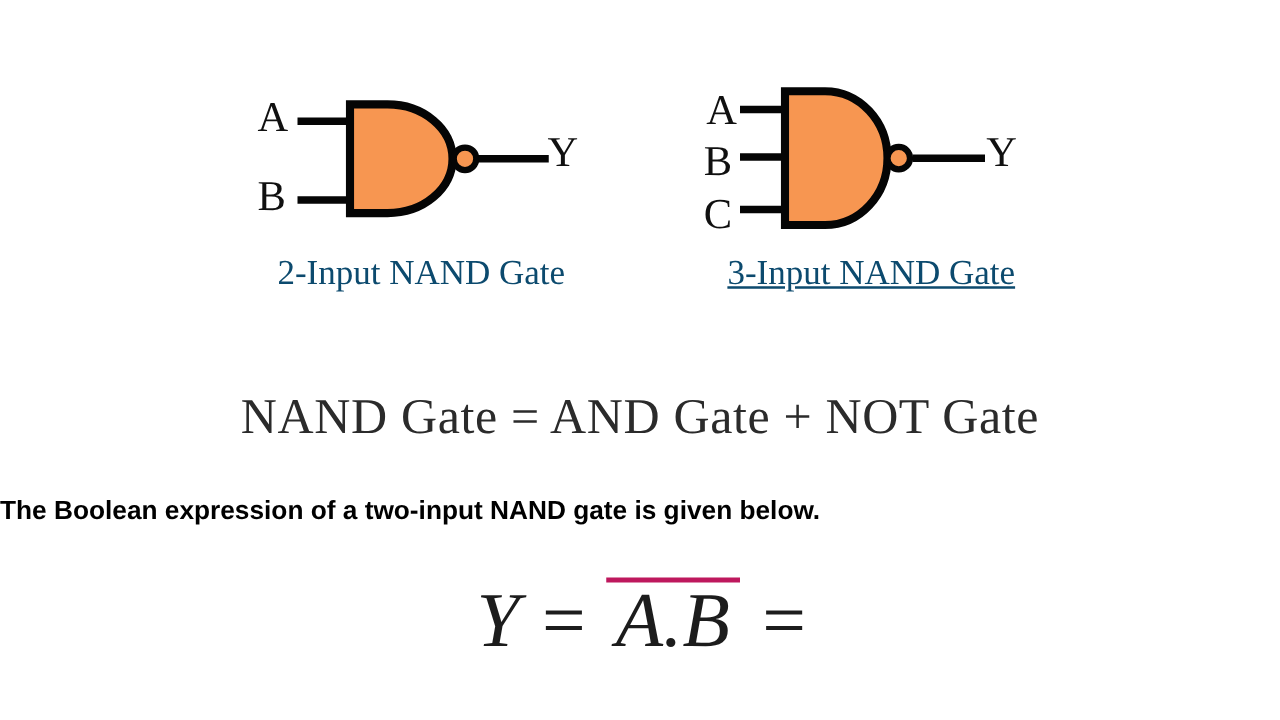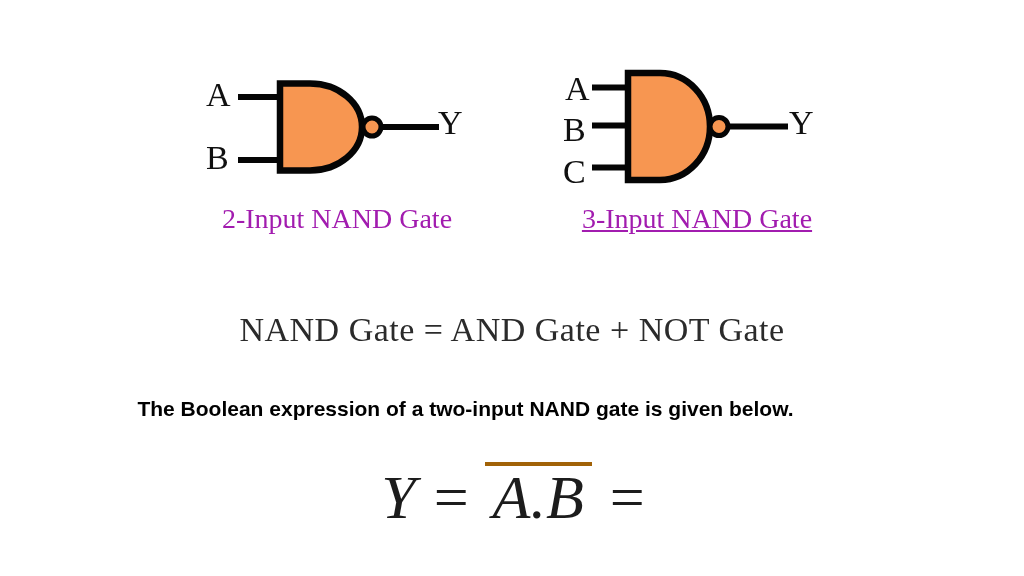--- a/index.html
+++ b/index.html
@@ -22,40 +22,39 @@
   }
   .gate-svg { position: absolute; display: block; }
   .wire { stroke: #050505; stroke-width: 6; stroke-linecap: butt; }
   .gate-body { stroke: #050505; stroke-width: 6.5; stroke-linejoin: miter; }
   .bubble { stroke: #050505; stroke-width: 5; }
   .caption {
     position: absolute;
     font-size: 28px;
     line-height: 1.1;
     text-align: center;
-    color: #a21caf;
+    color: #0c4a6e;
     white-space: nowrap;
   }
   .equation-line {
     position: absolute;
     top: 311px;
     left: 0;
     width: 1024px;
     text-align: center;
-    font-size: 34px;
+    font-size: 40px;
     line-height: 1.1;
     color: #2b2b2b;
     letter-spacing: 0.5px;
   }
   .note-line {
     position: absolute;
     top: 396px;
     left: 0;
     width: 931px;
-    text-align: center;
     font-family: "Liberation Sans", sans-serif;
     font-weight: 700;
     font-size: 21px;
     line-height: 1.2;
     color: #000000;
   }
   .formula {
     position: absolute;
     top: 462px;
     left: 0;
@@ -64,21 +63,21 @@
     justify-content: center;
     align-items: baseline;
     gap: 18px;
     font-style: italic;
     font-size: 62px;
     line-height: 1;
     color: #1c1c1c;
   }
   .formula .piece { display: inline-block; line-height: 1; }
   .formula .over {
-    border-top: 4px solid #a16207;
+    border-top: 4px solid #be185d;
     padding: 0 8px;
   }
   .formula .eq { font-style: normal; letter-spacing: -2px; }
 </style>
 </head>
 <body>
 
 <div class="stage">
 
   <div class="figure" style="left:200px; top:60px; width:280px; height:145px;">

